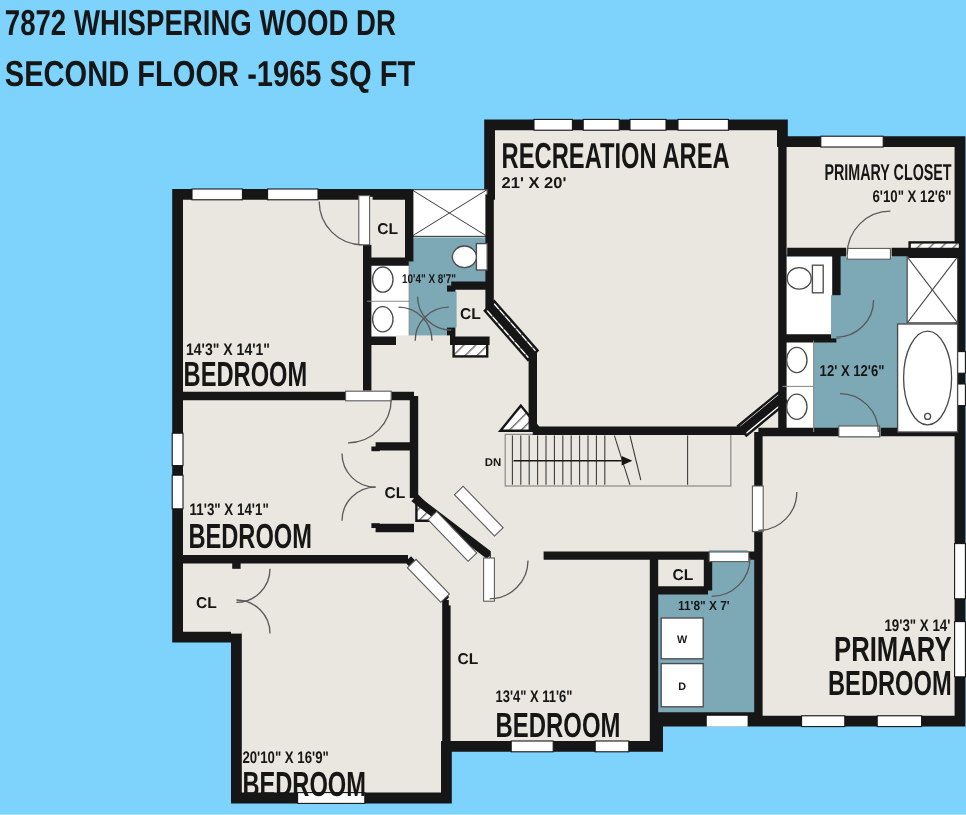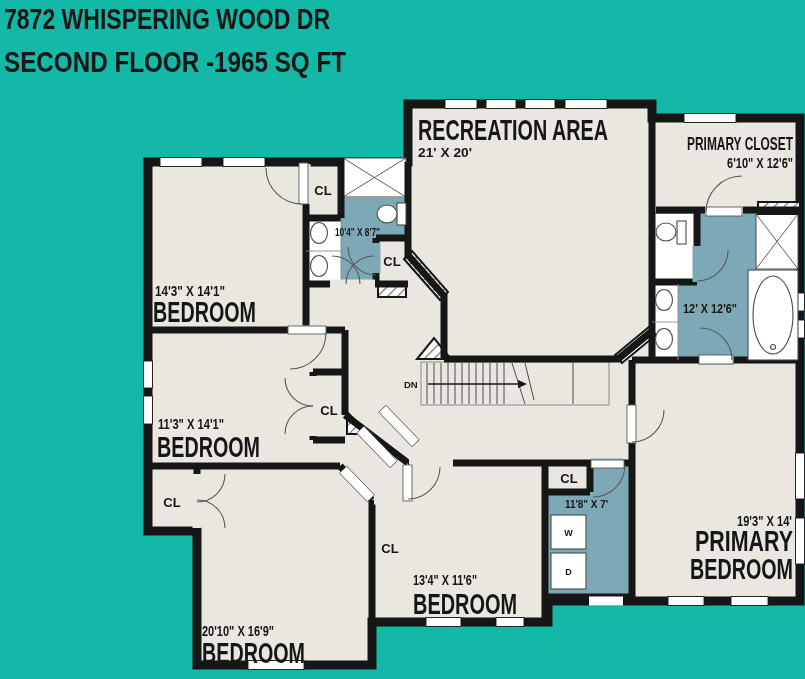--- a/index.html
+++ b/index.html
@@ -1,16 +1,16 @@
 <!DOCTYPE html>
 <html><head>
 <meta charset="utf-8">
 <style>
   html,body{margin:0;padding:0;background:#ffffff;}
-  .canvas{position:relative;width:805px;height:679px;background:#14b8a6;overflow:hidden;}
+  .canvas{position:relative;width:805px;height:679px;background:#7dd3fc;overflow:hidden;}
   svg{display:block;}
   text{font-family:"Liberation Sans","DejaVu Sans",sans-serif;fill:#161616;}
   .t-title{font-weight:bold;}
   .t-room{font-weight:bold;}
   .t-dims{font-weight:bold;}
   .t-small{font-weight:bold;}
   .wall{fill:none;stroke-linecap:butt;stroke-linejoin:miter;}
   .thinline{stroke:#8a8a8a;stroke-width:1;fill:none;}
   .fixture{fill:#ffffff;stroke:#4a4a4a;stroke-width:1.1;}
   .arc{fill:none;stroke:#5a5a5a;stroke-width:1.1;}

